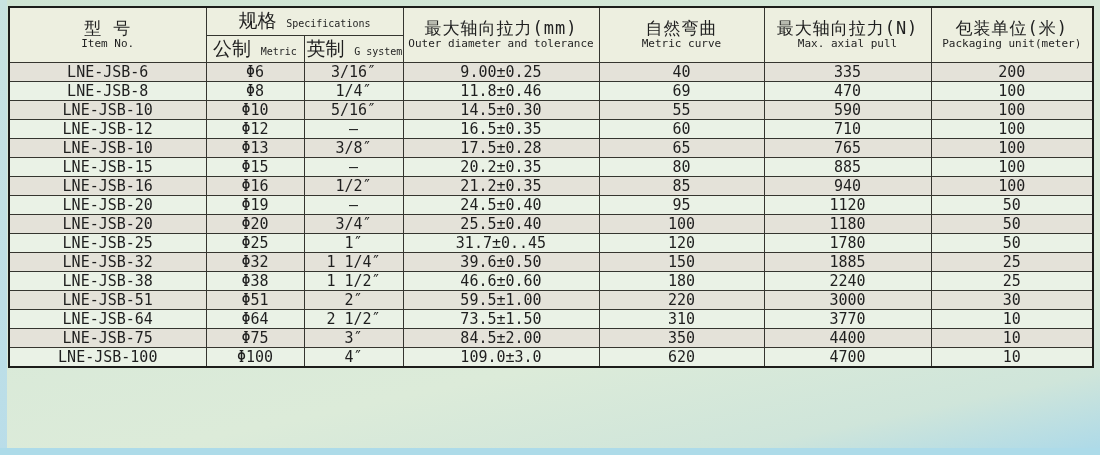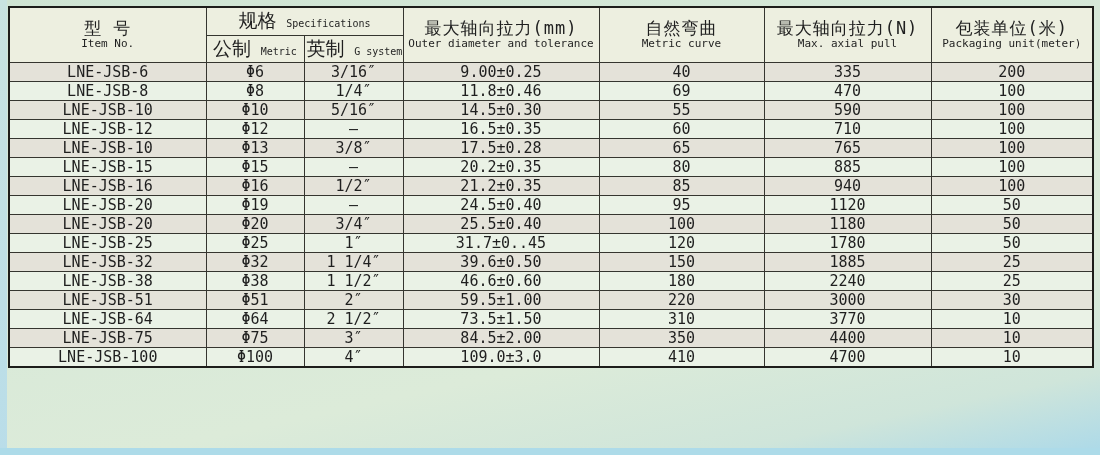--- a/index.html
+++ b/index.html
@@ -233,18 +233,18 @@
         <td>84.5±2.00</td>
         <td>350</td>
         <td>4400</td>
         <td>10</td>
       </tr>
       <tr class="even">
         <td>LNE-JSB-100</td>
         <td>Φ100</td>
         <td>4″</td>
         <td>109.0±3.0</td>
-        <td>410</td>
+        <td>620</td>
         <td>4700</td>
         <td>10</td>
       </tr>
     </tbody>
 </table>
 
 </body></html>

